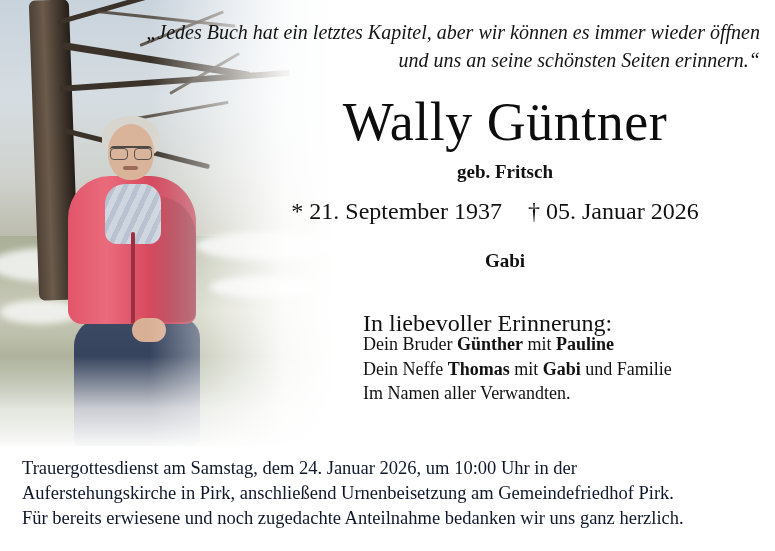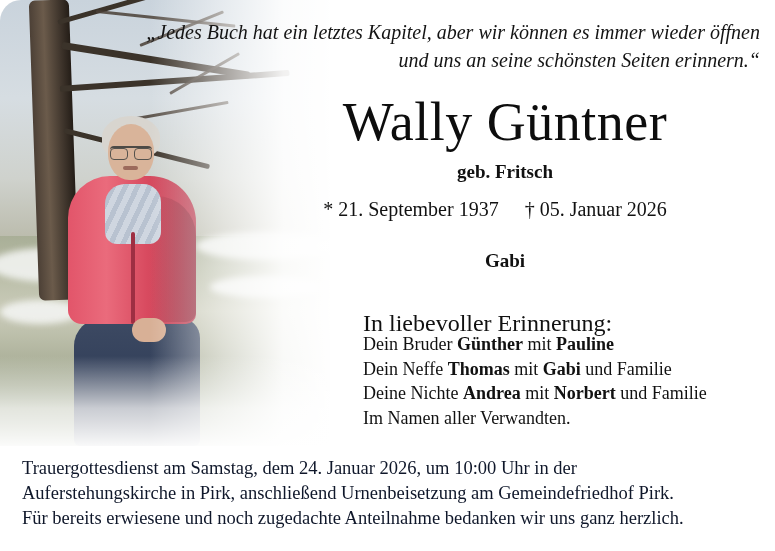--- a/index.html
+++ b/index.html
@@ -9,21 +9,20 @@
   }
   #page {
     position: relative;
     width: 775px;
     height: 551px;
     background: #ffffff;
     font-family: "Liberation Serif", serif;
     color: #111111;
     overflow: hidden;
     box-sizing: border-box;
-    border-radius: 21px;
   }
 
   
   #photo-panel {
     position: absolute;
     left: 0;
     top: 0;
     width: 330px;
     height: 446px;
     overflow: hidden;
@@ -214,21 +213,21 @@
     text-align: center;
     font-size: 19px;
     font-weight: bold;
   }
   .dates {
     position: absolute;
     left: 235px;
     top: 198px;
     width: 520px;
     text-align: center;
-    font-size: 20px;
+    font-size: 24px;
   }
   .dates .gap { display: inline-block; width: 26px; }
   .place {
     position: absolute;
     left: 255px;
     top: 250px;
     width: 500px;
     text-align: center;
     font-size: 19px;
     font-weight: bold;
@@ -320,21 +319,20 @@
     <span>* 21. September 1937</span><span class="gap"></span><span>† 05. Januar 2026</span>
   </div>
 
   <div class="place">Gabi</div>
 
   <div class="memorial">In liebevoller Erinnerung:</div>
 
   <div class="family">
     <span class="l">Dein Bruder <b>Günther</b> mit <b>Pauline</b></span>
     <span class="l">Dein Neffe <b>Thomas</b> mit <b>Gabi</b> und Familie</span>
-    <span class="l">Deine Nichte <b>Andrea</b> mit <b>Norbert</b> und Familie</span>
     <span class="l">Im Namen aller Verwandten.</span>
   </div>
 
   <div class="footer">
     <span class="l">Trauergottesdienst am Samstag, dem 24. Januar 2026, um 10:00 Uhr in der</span>
     <span class="l">Auferstehungskirche in Pirk, anschließend Urnenbeisetzung am Gemeindefriedhof Pirk.</span>
     <span class="l">Für bereits erwiesene und noch zugedachte Anteilnahme bedanken wir uns ganz herzlich.</span>
   </div>
 
 </div>

